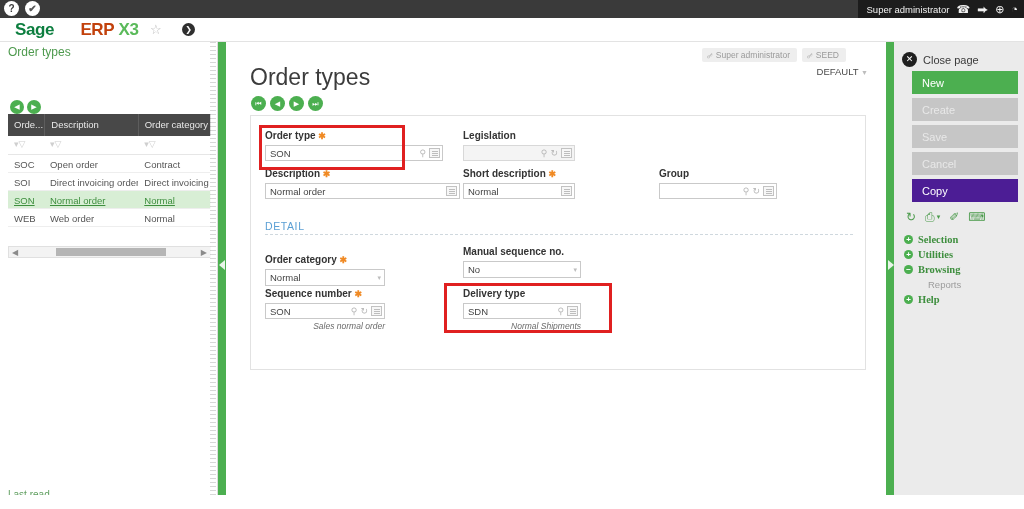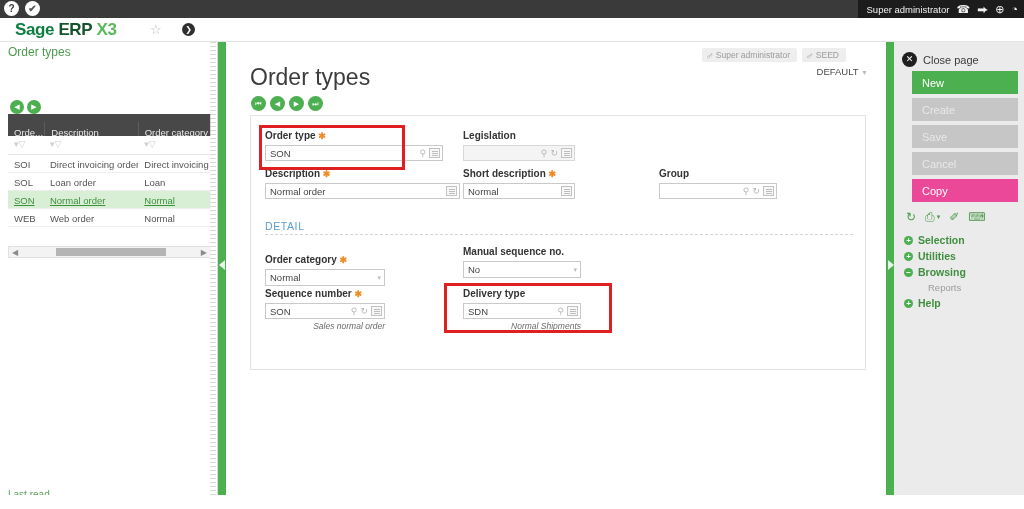--- a/index.html
+++ b/index.html
@@ -34,21 +34,21 @@
   
   .header {
     position:absolute; left:0; top:18px; width:1024px; height:24px;
     background:#fff; border-bottom:1px solid #e3e3e3;
   }
   .brand {
     position:absolute; left:15px; top:2px;
     font-size:17px; line-height:20px; letter-spacing:-0.4px;
   }
   .brand .sage { color:#0c7e3f; font-weight:bold; }
-  .brand .erp  { color:#14532d; font-weight:bold; }
+  .brand .erp  { color:#c2410c; font-weight:bold;margin-left:22px; }
   .brand .x3   { color:#5aba5a; font-weight:bold; }
   .star-ico {
     position:absolute; left:150px; top:4px; font-size:13px; color:#b9b9b9;
   }
   .chev-circle {
     position:absolute; left:182px; top:5px; width:13px; height:13px;
     border-radius:50%; background:#2f2f2f; color:#fff;
     font-size:8px; text-align:center; line-height:13px;
   }
   .navtabs {
@@ -68,21 +68,21 @@
   }
   .lp-nav { position:absolute; left:10px; top:58px; display:flex; gap:3px; }
   .navcircle {
     width:14px; height:14px; border-radius:50%; background:#4caf50;
     color:#fff; font-size:7px; line-height:14px; text-align:center;
   }
   .grid { position:absolute; left:8px; top:72px; width:203px; }
   .grid-head { display:flex; background:#484848; height:22px; }
   .gh {
     color:#e8e8e8; font-size:9.5px; padding:5px 15px 0 6px;
-    border-right:1px solid #5d5d5d; overflow:hidden; white-space:nowrap;margin-top:8px;
+    border-right:1px solid #5d5d5d; overflow:hidden; white-space:nowrap;
   }
   .gh.c1 { width:42px; } .gh.c2 { width:115px; } .gh.c3 { width:88px; border-right:none; }
   .grid-filter { display:flex; height:19px; border-bottom:1px solid #e6e6e6; }
   .gf { padding:3px 6px 0 6px; color:#cfcfcf; font-size:9px; }
   .gf.c1 { width:42px; } .gf.c2 { width:115px; } .gf.c3 { width:88px; }
   .grow { display:flex; height:18px; border-bottom:1px solid #eeeeee; }
   .grow.sel { background:#d8eed5; }
   .gc { padding:4px 6px 0 6px; font-size:9.5px; color:#555; white-space:nowrap; overflow:hidden; }
   .gc.c1 { width:42px; } .gc.c2 { width:115px; } .gc.c3 { width:88px; }
   .grow.sel .gc { color:#3f8f3f; text-decoration:underline; }
@@ -200,32 +200,32 @@
     width:15px;height:15px;border-radius:50%;background:#1f1f1f;color:#fff;
     font-size:9px;text-align:center;line-height:15px;
   }
   .closepage .t { font-size:11px; color:#3a3a3a; }
   .rbtn {
     margin:4px 6px 0 18px; height:23px; display:flex; align-items:center;
     padding-left:10px; font-size:11px;
   }
   .rbtn.green { background:#4caf50; color:#fff; }
   .rbtn.grey  { background:#c6c6c6; color:#e8e8e8; }
-  .rbtn.dark  { background:#ec4899; color:#fff; }
+  .rbtn.dark  { background:#4c1d95; color:#fff; }
   .iconrow {
     display:flex; align-items:center; gap:9px; padding:8px 0 0 12px;
     color:#4a9a4a; font-size:12px;
   }
   .rmenu { padding:10px 0 0 10px; }
   .rmi { display:flex; align-items:center; gap:5px; margin-bottom:4px; }
   .plus {
     width:9px;height:9px;border-radius:50%;background:#4caf50;color:#fff;
     font-size:8px;line-height:9px;text-align:center;font-weight:bold;
   }
-  .rmi .t { font-size:10.5px; color:#3f8f3f; font-weight:bold; }
+  .rmi .t { font-size:10.5px; color:#3f8f3f; font-weight:bold;font-family:Liberation Serif, serif; }
   .rsub { font-size:9.5px; color:#9c9c9c; padding-left:24px; margin-bottom:4px; }
   .bottomfill {
     position:absolute; left:0; top:495px; width:1024px; height:14px; background:#fff;
   }
 </style>
 </head>
 <body>
 
 <div class="app">
 
@@ -265,28 +265,28 @@
         <div class="gh c2">Description</div>
         <div class="gh c3">Order category</div>
       </div>
       <div class="grid-filter">
         <div class="gf c1">▾▽</div>
         <div class="gf c2">▾▽</div>
         <div class="gf c3">▾▽</div>
       </div>
 
       <div class="grow">
+        <div class="gc c1">SOC</div>
+        <div class="gc c2">Open order</div>
+        <div class="gc c3">Contract</div>
+      </div>
+      <div class="grow">
         <div class="gc c1">SOI</div>
         <div class="gc c2">Direct invoicing order</div>
         <div class="gc c3">Direct invoicing</div>
-      </div>
-      <div class="grow">
-        <div class="gc c1">SOL</div>
-        <div class="gc c2">Loan order</div>
-        <div class="gc c3">Loan</div>
       </div>
       <div class="grow sel">
         <div class="gc c1">SON</div>
         <div class="gc c2">Normal order</div>
         <div class="gc c3">Normal</div>
       </div>
       <div class="grow">
         <div class="gc c1">WEB</div>
         <div class="gc c2">Web order</div>
         <div class="gc c3">Normal</div>

